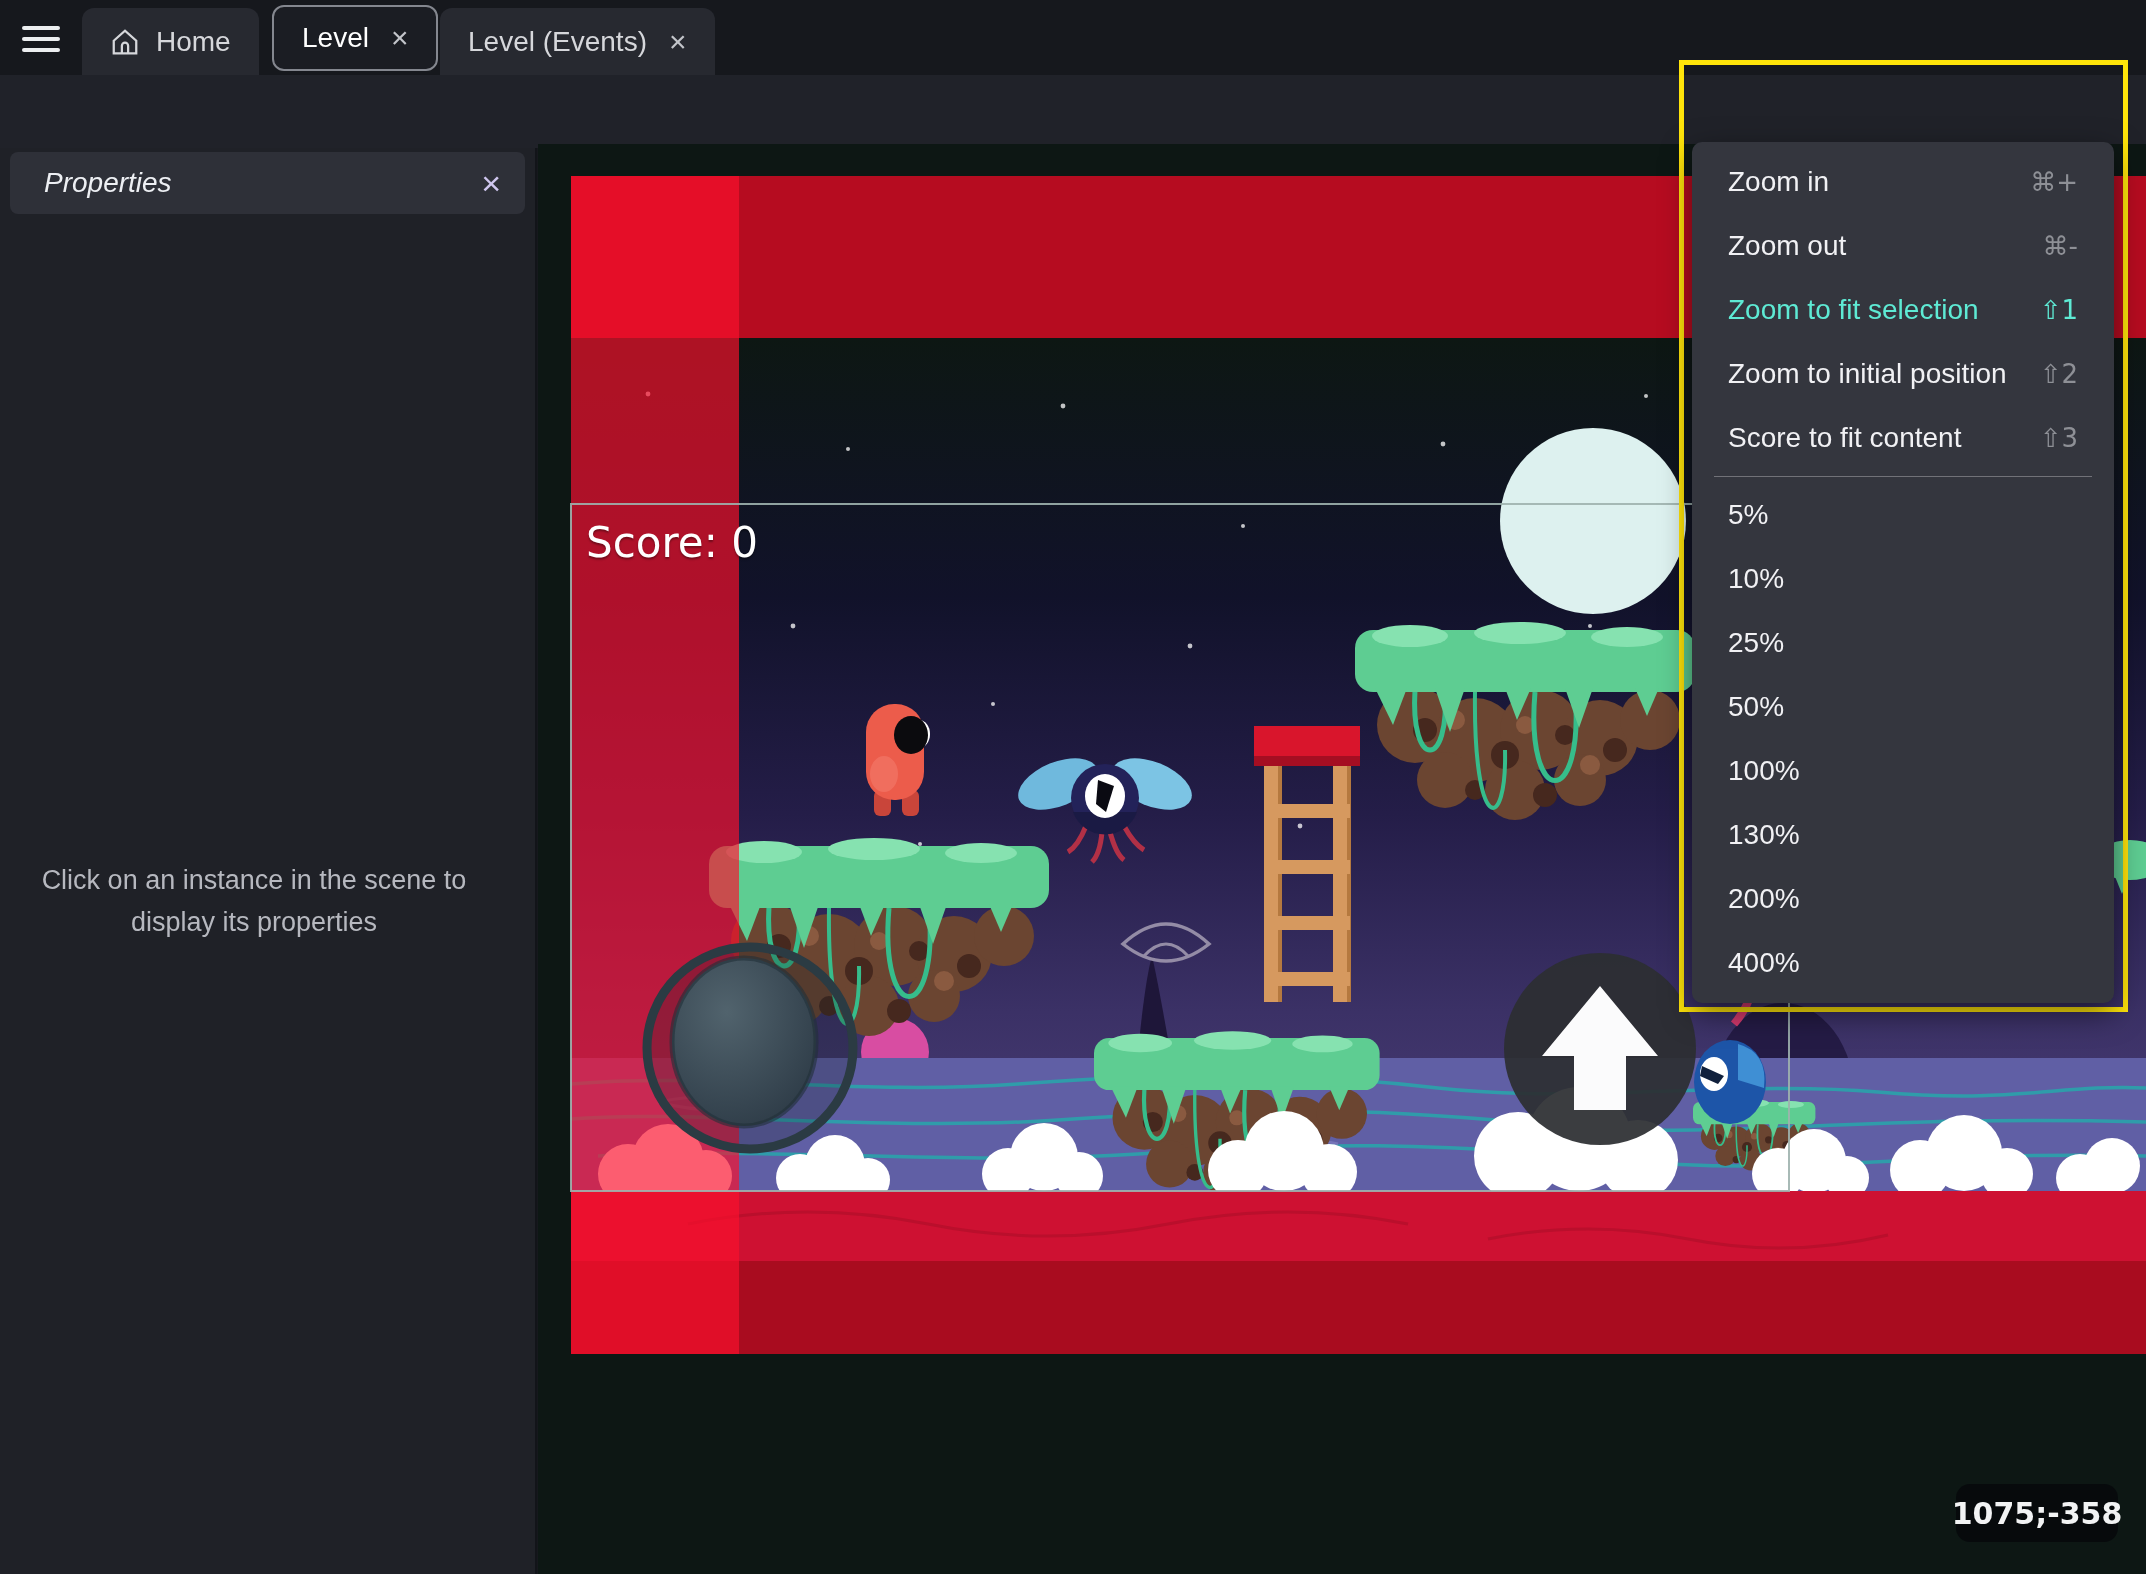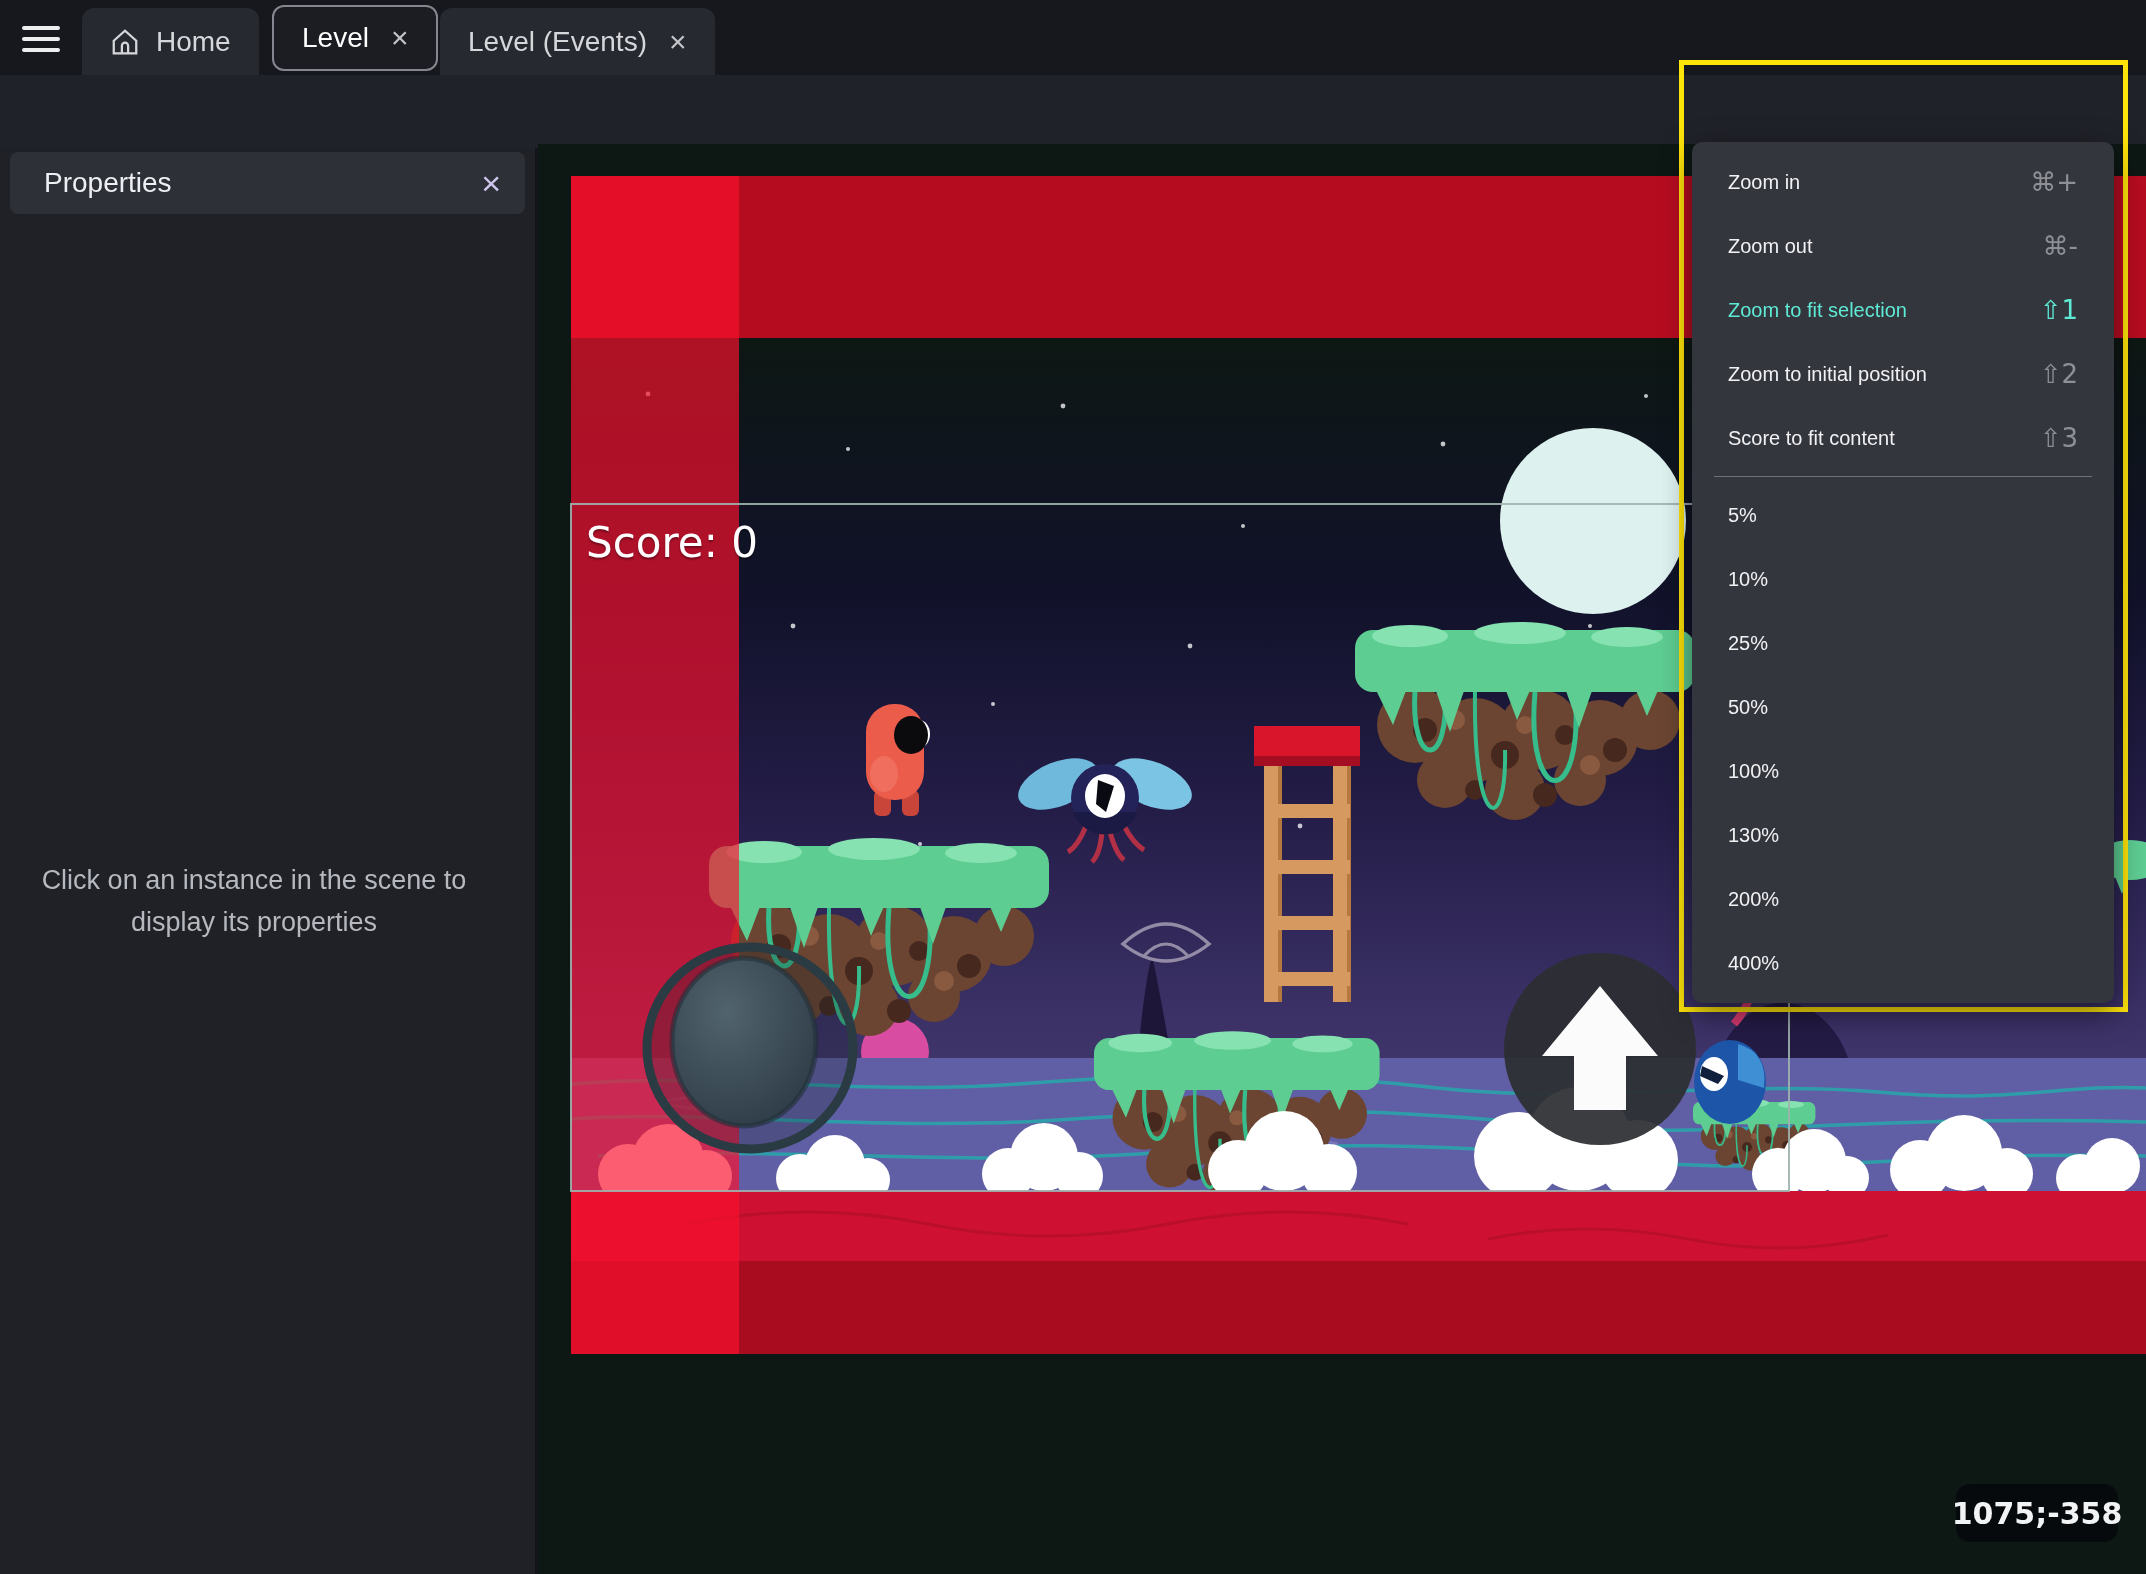--- a/index.html
+++ b/index.html
@@ -27,39 +27,39 @@
                background:#5a3cf2;display:flex;align-items:center;justify-content:center;gap:14px;border:none;}
   .publish-btn b{font-size:27px;color:#ffffff;}
   .tool-ic{position:absolute;top:91px;width:40px;height:40px;display:flex;align-items:center;justify-content:center;}
   .pencil-btn{position:absolute;left:1568px;top:84px;width:52px;height:52px;border-radius:10px;background:#c7b7f8;
               display:flex;align-items:center;justify-content:center;}
   .vsep{position:absolute;top:88px;width:2px;height:44px;background:#3a3d44;}
   
   .props{position:absolute;left:0;top:148px;width:537px;height:1426px;background:#1f2127;border-right:2px solid #121419;box-sizing:border-box;}
   .props-header{position:absolute;left:10px;top:4px;width:515px;height:62px;background:#2e3038;border-radius:8px;
                 display:flex;align-items:center;box-sizing:border-box;padding:0 24px 0 34px;}
-  .props-header .title{font-size:28px;color:#edeff3;flex:1;}
+  .props-header .title{font-size:28px;color:#edeff3;flex:1;font-style:italic;}
   .props-header .closex{font-size:34px;color:#cfc6ee;line-height:1;}
   .props-empty{position:absolute;left:24px;top:712px;width:460px;text-align:center;
                font-size:27px;line-height:1.55;color:#b6b8bf;}
   
   .canvas{position:absolute;left:538px;top:144px;width:1608px;height:1430px;background:#0d1714;overflow:hidden;}
   .canvas svg{position:absolute;left:0;top:0;}
   .score{position:absolute;left:48px;top:374px;font-family:"DejaVu Sans",sans-serif;font-weight:normal;
          font-size:42px;color:#ffffff;text-shadow:0 2px 2px rgba(0,0,0,.35);}
   .coord-badge{position:absolute;left:1418px;top:1340px;width:162px;height:58px;border-radius:14px;
                background:rgba(7,10,12,.92);display:flex;align-items:center;justify-content:center;
                font-family:"DejaVu Sans",sans-serif;font-weight:bold;font-size:30px;color:#f2f3f4;}
   
   .highlight-box{position:absolute;left:1679px;top:60px;width:449px;height:952px;border:5px solid #ffe40a;
                  box-sizing:border-box;z-index:40;pointer-events:none;}
   .menu{position:absolute;left:1692px;top:142px;width:422px;background:#34363e;border-radius:10px;
         box-shadow:0 10px 30px rgba(0,0,0,.5);z-index:41;padding:8px 0;}
   .menu-row{height:64px;display:flex;align-items:center;padding:0 36px;justify-content:space-between;}
-  .menu-row .lbl{font-size:20px;color:#f1f1f4;}
+  .menu-row .lbl{font-size:28px;color:#f1f1f4;}
   .menu-row .sc{font-size:26px;color:#8e9096;font-family:"DejaVu Sans",sans-serif;}
   .menu-row.disabled .lbl,.menu-row.disabled .sc{color:#5eead4;}
   .menu-divider{height:1px;background:rgba(255,255,255,.30);margin:6px 22px;}
 </style>
 </head>
 <body>
 
 <div class="topbar">
   <div class="hamburger">
       <span></span>

